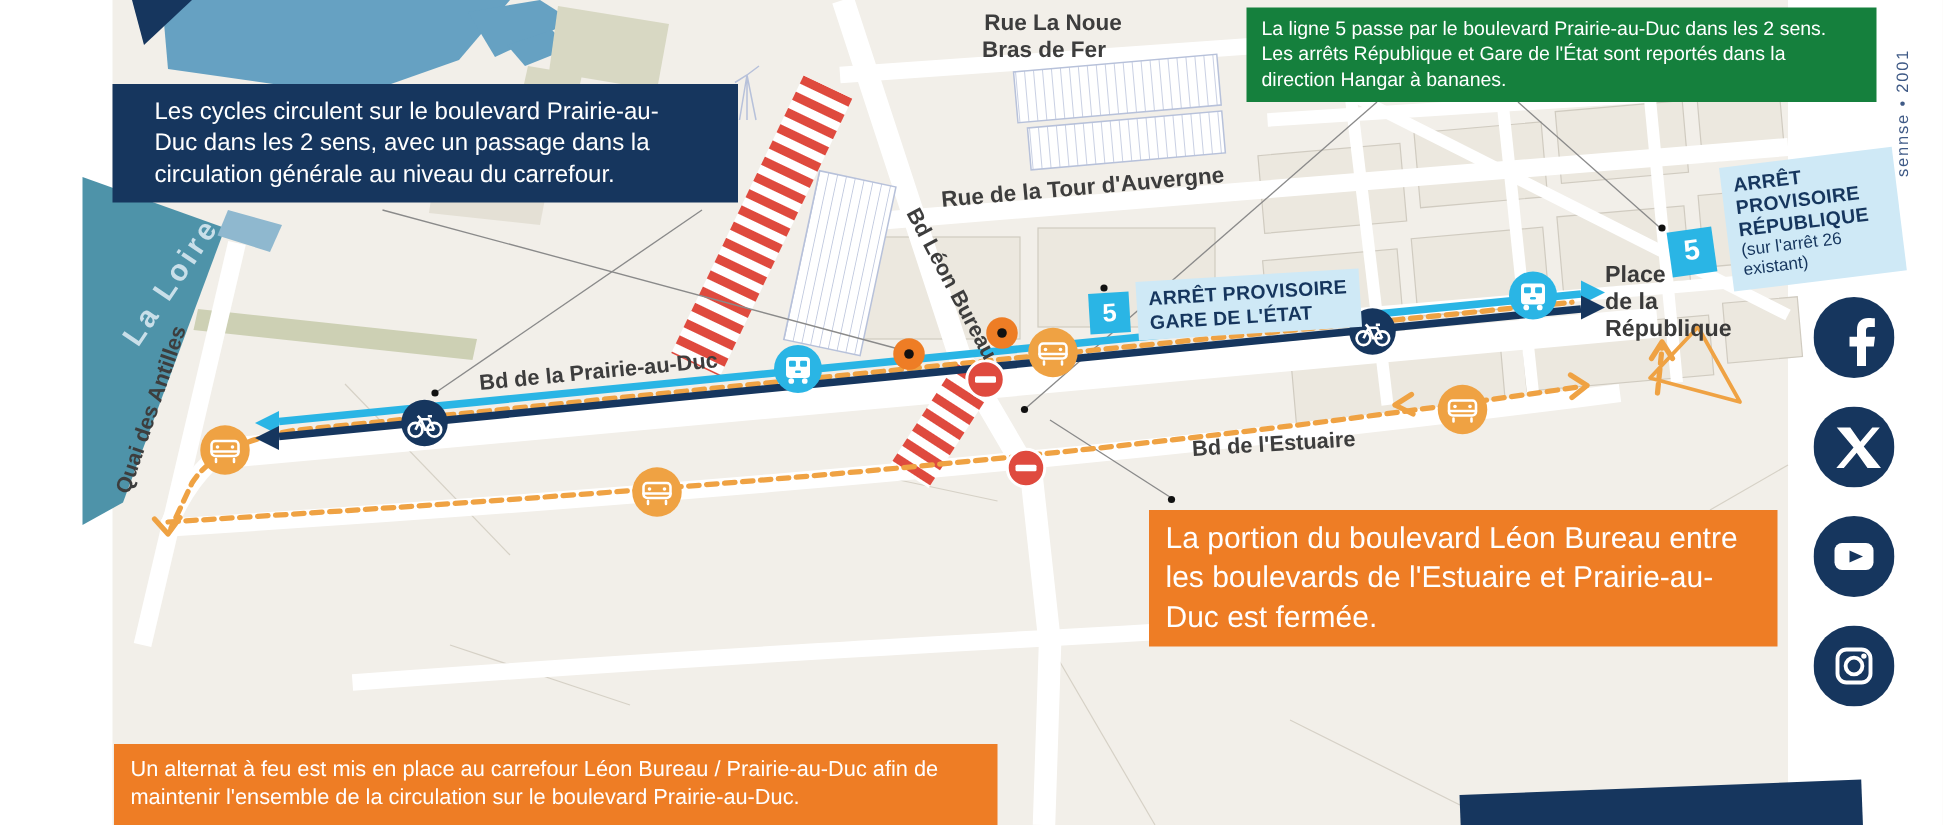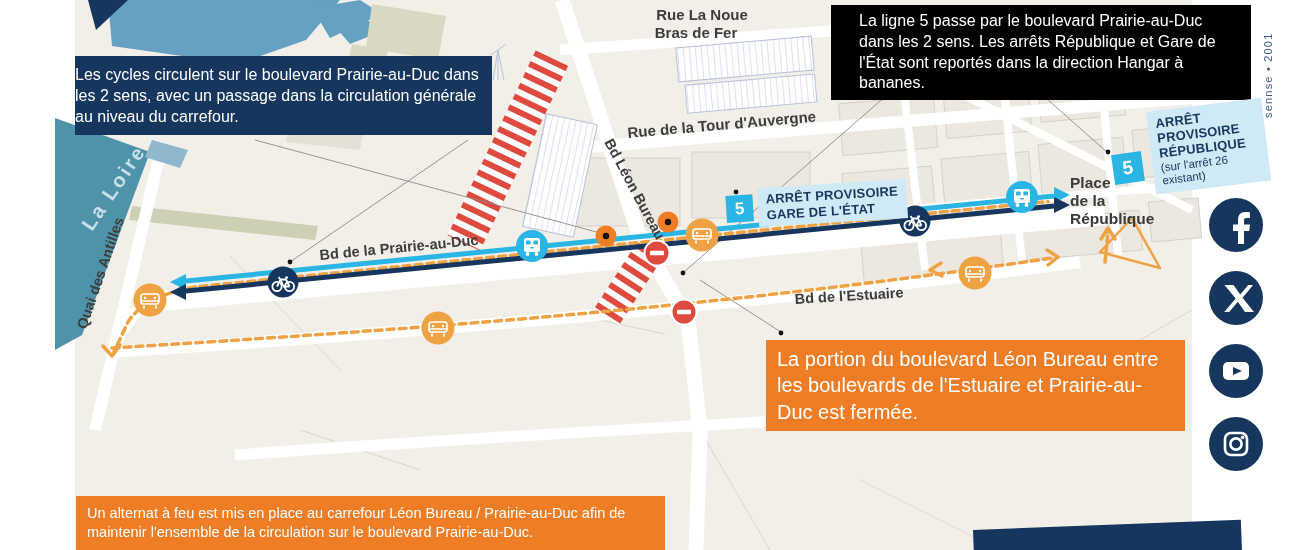--- a/index.html
+++ b/index.html
@@ -1,22 +1,22 @@
 <!DOCTYPE html>
 <html><head>
 <meta charset="utf-8">
 <style>
   html,body{margin:0;padding:0;background:#fff;}
   .stage{position:relative;width:1295px;height:550px;background:#fff;overflow:hidden;
          font-family:"Liberation Sans",sans-serif;}
   .stage svg{position:absolute;left:0;top:0;}
   svg text{font-family:"Liberation Sans",sans-serif;}
   .co{position:absolute;color:#fff;line-height:1.32;box-sizing:border-box;}
-  .co-navy{left:75px;top:56px;width:417px;background:#16365e;font-size:16px;padding:8px 0;}
-  .co-cyan{left:831px;top:5px;width:420px;background:#000000;font-size:16px;padding:6px 28px;line-height:1.3;}
+  .co-navy{left:75px;top:56px;width:417px;background:#16365e;font-size:16px;padding:8px 28px;}
+  .co-cyan{left:831px;top:5px;width:420px;background:#15803d;font-size:13px;padding:6px 10px;line-height:1.3;}
   .co-orange{background:#ee7d25;font-size:20px;}
   .co-leon{left:766px;top:340px;width:419px;padding:6px 11px;}
   .co-alternat{left:76px;top:496px;width:589px;font-size:14.5px;padding:8px 11px;}
   .stop-gare{position:absolute;left:725px;top:190px;display:flex;gap:5px;
              transform:rotate(-3.5deg);transform-origin:left top;}
   .badge5{background:#2ab5e5;color:#fff;font-weight:bold;display:flex;align-items:center;justify-content:center;}
   .stop-gare .badge5{width:27px;height:27px;font-size:17px;margin-top:6px;}
   .stop-box{background:#cfe9f6;color:#16365e;font-weight:bold;font-size:13px;line-height:1.2;
             padding:4px 8px;letter-spacing:.2px;white-space:nowrap;}
   .badge-rep{position:absolute;left:1113px;top:153px;width:30px;height:30px;font-size:19px;transform:rotate(-8deg);}

